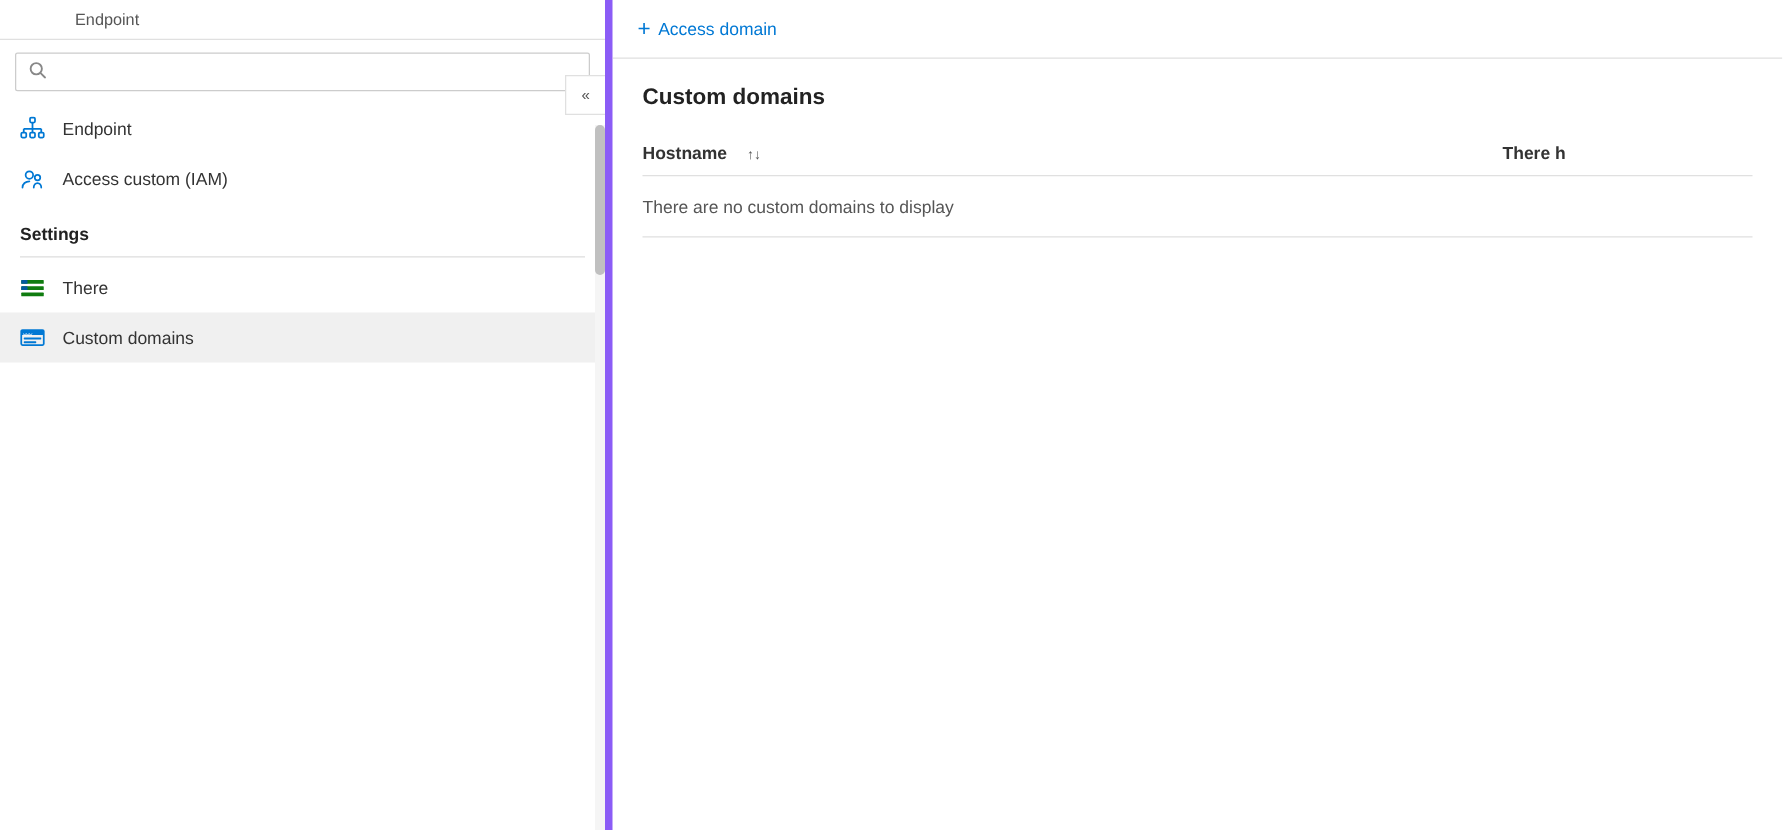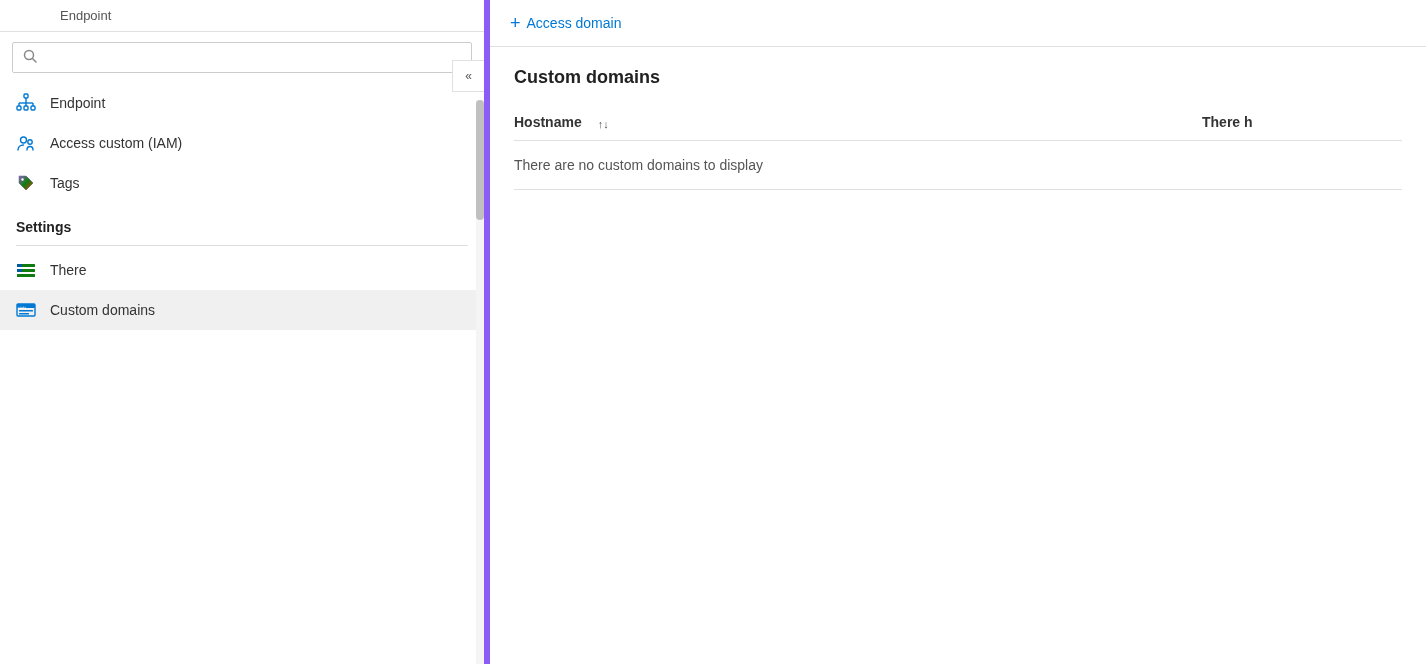--- a/index.html
+++ b/index.html
@@ -267,37 +267,20 @@
         <svg width="20" height="20" viewBox="0 0 20 20" fill="none" xmlns="http://www.w3.org/2000/svg">
           <circle cx="7.5" cy="7" r="3" stroke="#0078d4" stroke-width="1.4"></circle>
           <path d="M2 17c0-3 2.5-5 5.5-5" stroke="#0078d4" stroke-width="1.4" stroke-linecap="round"></path>
           <circle cx="14" cy="9" r="2.2" stroke="#0078d4" stroke-width="1.4"></circle>
           <path d="M11 17c0-2 1.3-3.5 3-3.5s3 1.5 3 3.5" stroke="#0078d4" stroke-width="1.4" stroke-linecap="round"></path>
         </svg>
       </span>
       <span>Access custom (IAM)</span>
     </li>
 
-    <li class="nav-item">
-      <span class="nav-icon">
-        <svg width="20" height="20" viewBox="0 0 20 20" fill="none" xmlns="http://www.w3.org/2000/svg">
-          <path d="M3 3 L10 3 L17 10 L10 17 L3 10 Z" fill="#8764b8" stroke="#6b4fa0" stroke-width="0.5"></path>
-          <path d="M3 3 L10 3 L17 10 L10 17 L3 10 Z" fill="url(#tagGrad)"></path>
-          <circle cx="6.5" cy="6.5" r="1.2" fill="#fff"></circle>
-          <defs>
-            <linearGradient id="tagGrad" x1="3" y1="3" x2="17" y2="17" gradientUnits="userSpaceOnUse">
-              <stop offset="0%" stop-color="#8764b8"></stop>
-              <stop offset="50%" stop-color="#107c10"></stop>
-              <stop offset="100%" stop-color="#d83b01"></stop>
-            </linearGradient>
-          </defs>
-        </svg>
-      </span>
-      <span>Tags</span>
-    </li>
 
 
     <li>
       <div class="section-header">Settings</div>
       <hr class="section-divider">
     </li>
 
     <li class="nav-item">
       <span class="nav-icon icon-origin">
         <svg width="20" height="20" viewBox="0 0 20 20" fill="none" xmlns="http://www.w3.org/2000/svg">

